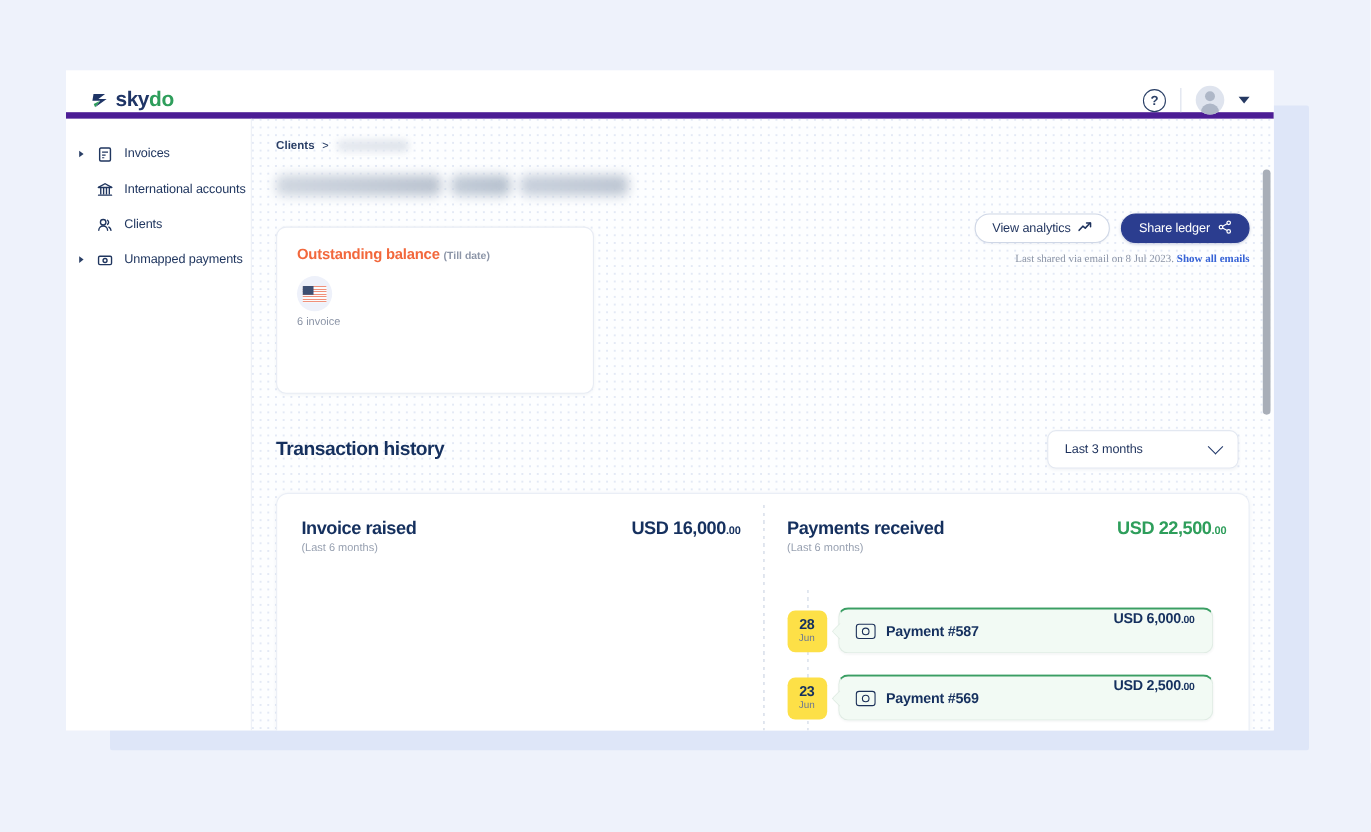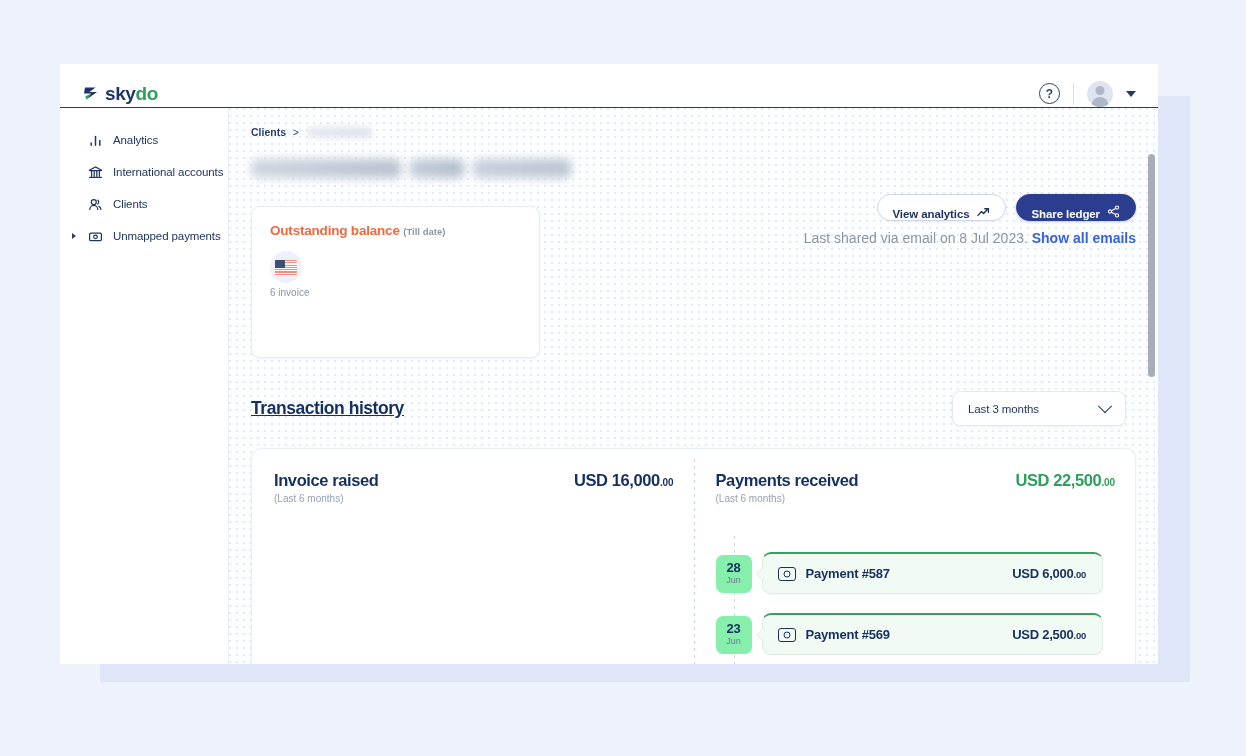--- a/index.html
+++ b/index.html
@@ -40,21 +40,21 @@
     overflow: hidden;
     display: flex;
     flex-direction: column;
   }
 
   
   .topbar {
     height: 44px;
     flex: 0 0 44px;
     background: #ffffff;
-    border-bottom: 1px solid #4c1d95;
+    border-bottom: 6px solid #4c1d95;
     display: flex;
     align-items: center;
     padding: 16px 22px 0 22px;
   }
   .brand {
     display: flex;
     align-items: center;
     gap: 4px;
   }
   .brand-mark {
@@ -248,47 +248,48 @@
   .action-row {
     display: flex;
     align-items: center;
     gap: 10px;
     justify-content: flex-end;
   }
   .btn {
     height: 27px;
     border-radius: 13.5px;
     display: inline-flex;
-    align-items: flex-end;
+    align-items: center;
     gap: 7px;
     padding: 0 15px;
     font-size: 11.5px;
-    font-weight: 700;
+    font-weight: 400;
     cursor: pointer;
     white-space: nowrap;
     letter-spacing: -0.1px;
   }
   .btn-outline {
     background: #ffffff;
     color: #1d3straight;
     color: #1d315c;
     border: 1px solid #cfd7e6;
     box-shadow: 0 1px 2px rgba(25,45,90,0.05);
   }
   .btn-primary {
     background: #2b3d8f;
     color: #ffffff;
     border: 1px solid #2b3d8f;
     box-shadow: 0 1px 3px rgba(30,50,120,0.25);
   }
   .shared-note {
     margin-top: 9px;
-    font-size: 14px;
+    font-size: 10px;
     color: #8b94a6;
     white-space: nowrap;
+    font-family: Liberation Serif, serif;
   }
   .shared-note a {
     color: #3763d6;
     font-weight: 700;
     text-decoration: none;
     cursor: pointer;
   }
 
   
   .balance-card {
@@ -367,21 +368,20 @@
     display: flex;
     align-items: center;
     justify-content: space-between;
     padding-right: 10px;
   }
   .txn-title {
     font-size: 17.5px;
     font-weight: 700;
     color: #15305e;
     letter-spacing: -0.45px;
-    text-decoration: underline;
   }
   .select-box {
     width: 174px;
     height: 35px;
     background: #ffffff;
     border: 1px solid #e3e8f1;
     border-radius: 8px;
     box-shadow: 0 1px 3px rgba(28,50,100,0.06);
     display: flex;
     align-items: center;
@@ -468,21 +468,21 @@
     align-items: stretch;
     margin-bottom: 14px;
     position: relative;
   }
   .date-badge {
     position: absolute;
     left: -46px;
     top: 3px;
     width: 36px;
     height: 38px;
-    background: #86efac;
+    background: #fde047;
     border-radius: 7px;
     display: flex;
     flex-direction: column;
     align-items: center;
     justify-content: center;
     z-index: 2;
   }
   .date-day {
     font-size: 13px;
     font-weight: 700;
@@ -510,21 +510,20 @@
   }
   .pay-card {
     flex: 1 1 auto;
     min-width: 0;
     background: #f2faf4;
     border: 1px solid #e0ece4;
     border-top: 2px solid #3a9e63;
     border-radius: 9px;
     height: 42px;
     display: flex;
-    align-items: center;
     justify-content: space-between;
     padding: 0 16px 0 15px;
     position: relative;
     cursor: pointer;
     box-shadow: 0 1px 2px rgba(30,60,40,0.04);
   }
   .pay-card::before {
     content: "";
     position: absolute;
     left: -5px;
@@ -618,32 +617,33 @@
       <div class="avatar"></div>
       <div class="caret-down"></div>
     </div>
   </div>
 
   <div class="app-body">
 
     <nav class="sidebar">
 
 
-
       <div class="nav-item">
-        <span class="nav-expand"></span>
+        <span class="nav-expand has"></span>
         <span class="nav-icon">
-          <svg width="17" height="17" viewBox="0 0 17 17" stroke="#20365f" stroke-width="1.5" stroke-linecap="round">
-            <path d="M4.2 11 V13.2"></path>
-            <path d="M8.5 4.6 V13.2"></path>
-            <path d="M12.8 8.4 V13.2"></path>
+          <svg width="17" height="17" viewBox="0 0 17 17" fill="none" stroke="#20365f" stroke-width="1.3" stroke-linejoin="round">
+            <rect x="3.6" y="2.6" width="9.8" height="11.8" rx="1.1"></rect>
+            <path d="M5.8 6.2 h5.4" stroke-width="1.1"></path>
+            <path d="M5.8 9 h3.2" stroke-width="1.1"></path>
+            <path d="M5.8 11.4 h2" stroke-width="1.1"></path>
           </svg>
         </span>
-        <span class="nav-label">Analytics</span>
+        <span class="nav-label">Invoices</span>
       </div>
+
 
       <div class="nav-item">
         <span class="nav-expand"></span>
         <span class="nav-icon">
           <svg width="17" height="17" viewBox="0 0 17 17" fill="none" stroke="#20365f" stroke-width="1.25" stroke-linecap="round">
             <path d="M2.4 6.3 L8.5 3 L14.6 6.3"></path>
             <path d="M2.6 6.5 h11.8"></path>
             <path d="M4.6 7.4 V12.3 M7.2 7.4 V12.3 M9.8 7.4 V12.3 M12.4 7.4 V12.3"></path>
             <path d="M2.6 13.4 h11.8"></path>
           </svg>

